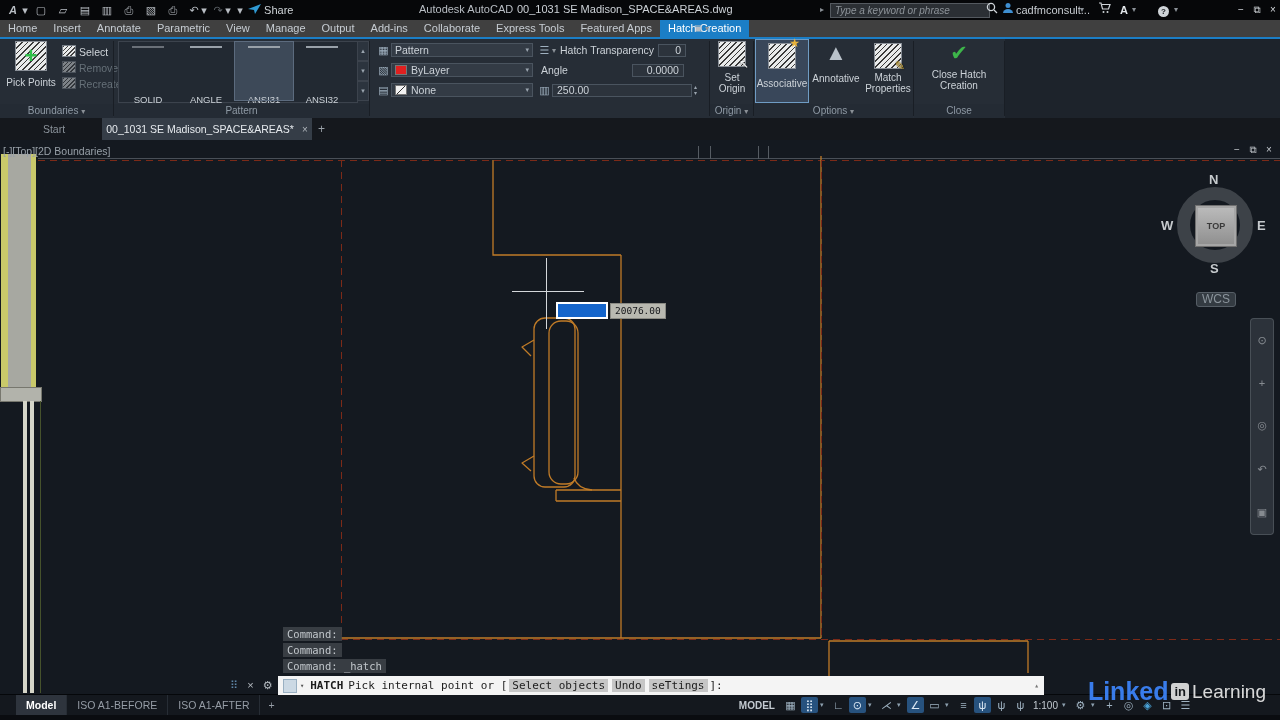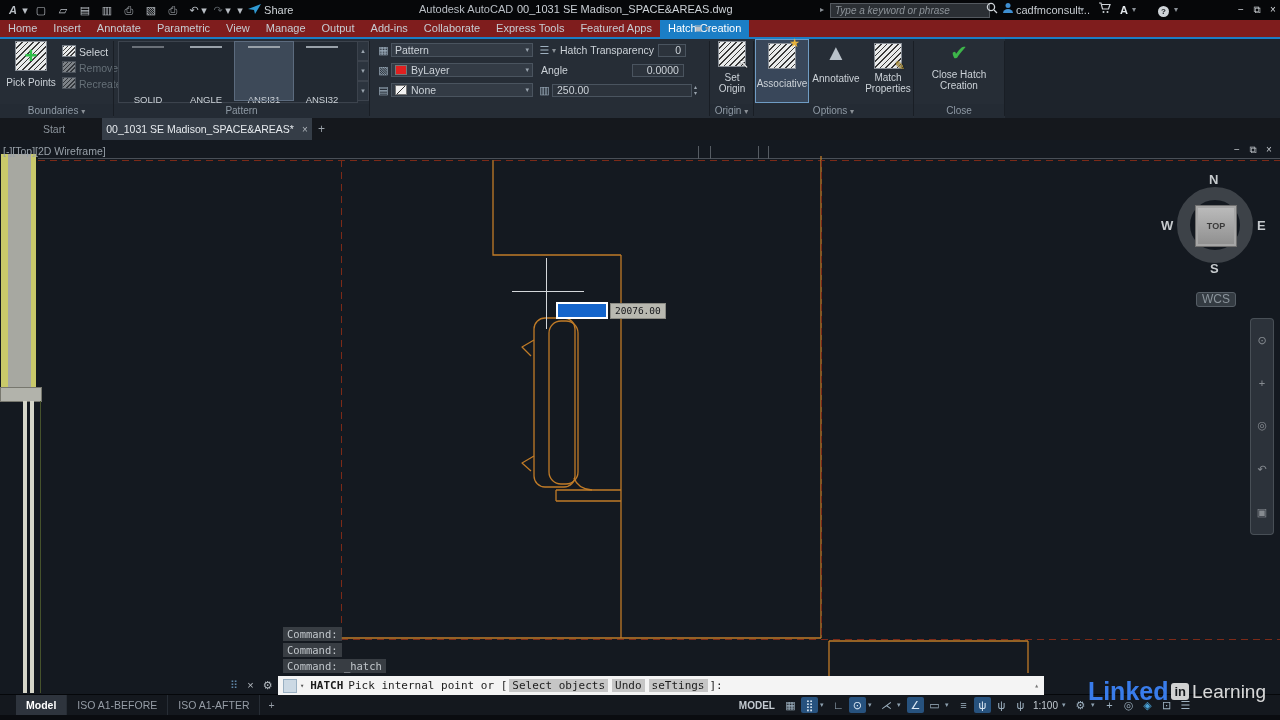--- a/index.html
+++ b/index.html
@@ -16,21 +16,21 @@
   #search-arrow{position:absolute;left:820px;top:5px;font-size:8px;color:#8a9096;}
   #search-box{position:absolute;left:830px;top:3px;width:150px;height:13px;background:#2b2f34;border:1px solid #54595f;
     color:#c6cbd0;font-size:10px;padding:0 4px;font-family:"Liberation Sans",sans-serif;}
   #search-box::placeholder{color:#8d9399;font-style:italic;}
   .tb-right{position:absolute;top:0;height:20px;line-height:20px;}
   #user-name{color:#c6cbd0;}
   #help-badge{display:inline-block;width:11px;height:11px;line-height:11px;border-radius:50%;background:#cfd4d8;color:#15181c;
     font-weight:bold;font-size:8px;text-align:center;}
   .winbtn{position:absolute;top:0;width:14px;height:20px;line-height:19px;text-align:center;color:#d4d8dc;font-size:10px;}
   
-  #tabbar{position:absolute;left:0;top:20px;width:1280px;height:17px;background:#7f1d1d;border-bottom:2px solid #1b7ec6;}
+  #tabbar{position:absolute;left:0;top:20px;width:1280px;height:17px;background:#404040;border-bottom:2px solid #1b7ec6;}
   #tabbar .tab{float:left;height:17px;line-height:17px;padding:0 8px;color:#c6ccd2;font-size:11px;cursor:default;}
   #tabbar .tab.active{background:#1b7ec6;color:#fff;}
   #ribbon-toggle{position:absolute;left:694px;top:3px;color:#b9bec4;font-size:9px;}
   
   #ribbon{position:absolute;left:0;top:39px;width:1280px;height:79px;background:#262d36;border-bottom:1px solid #0c0e12;}
   .panel{position:absolute;top:0;height:79px;}
   .panel .sep{position:absolute;right:0;top:2px;bottom:2px;width:1px;background:#191e25;}
   .pfoot{position:absolute;left:0;right:1px;bottom:0;height:14px;line-height:14px;text-align:center;color:#8f9aa5;font-size:10px;background:#242b34;}
   .rbtn{position:absolute;display:flex;flex-direction:column;align-items:center;text-align:center;color:#ccd2d8;font-size:10px;line-height:11px;}
   .hatch-ico{background:#e9ebeb;background-image:repeating-linear-gradient(135deg,#3a3a3a 0 1px,transparent 1px 4px);
@@ -391,21 +391,21 @@
       <rect x="30" y="261" width="4" height="292" fill="#d6d6c9"></rect>
       <line x1="40.5" y1="261" x2="40.5" y2="553" stroke="#46522c"></line>
     </g>
 
     <g stroke="#d4d7da" stroke-width="1">
       <line x1="512" y1="151" x2="584" y2="151"></line>
       <line x1="546" y1="118" x2="546" y2="189"></line>
     </g>
   </svg>
 
-  <span id="vplabel">[-][Top][2D Wireframe]</span>
+  <span id="vplabel">[-][Top][2D Boundaries]</span>
   <span class="dwinbtn" style="left:1230px;">−</span>
   <span class="dwinbtn" style="left:1246px;">⧉</span>
   <span class="dwinbtn" style="left:1262px;">×</span>
 
   
   <div id="vc-ring"></div>
   <span class="vc-letter" style="left:1209px;top:32px;">N</span>
   <span class="vc-letter" style="left:1161px;top:78px;">W</span>
   <span class="vc-letter" style="left:1257px;top:78px;">E</span>
   <span class="vc-letter" style="left:1210px;top:121px;">S</span>

